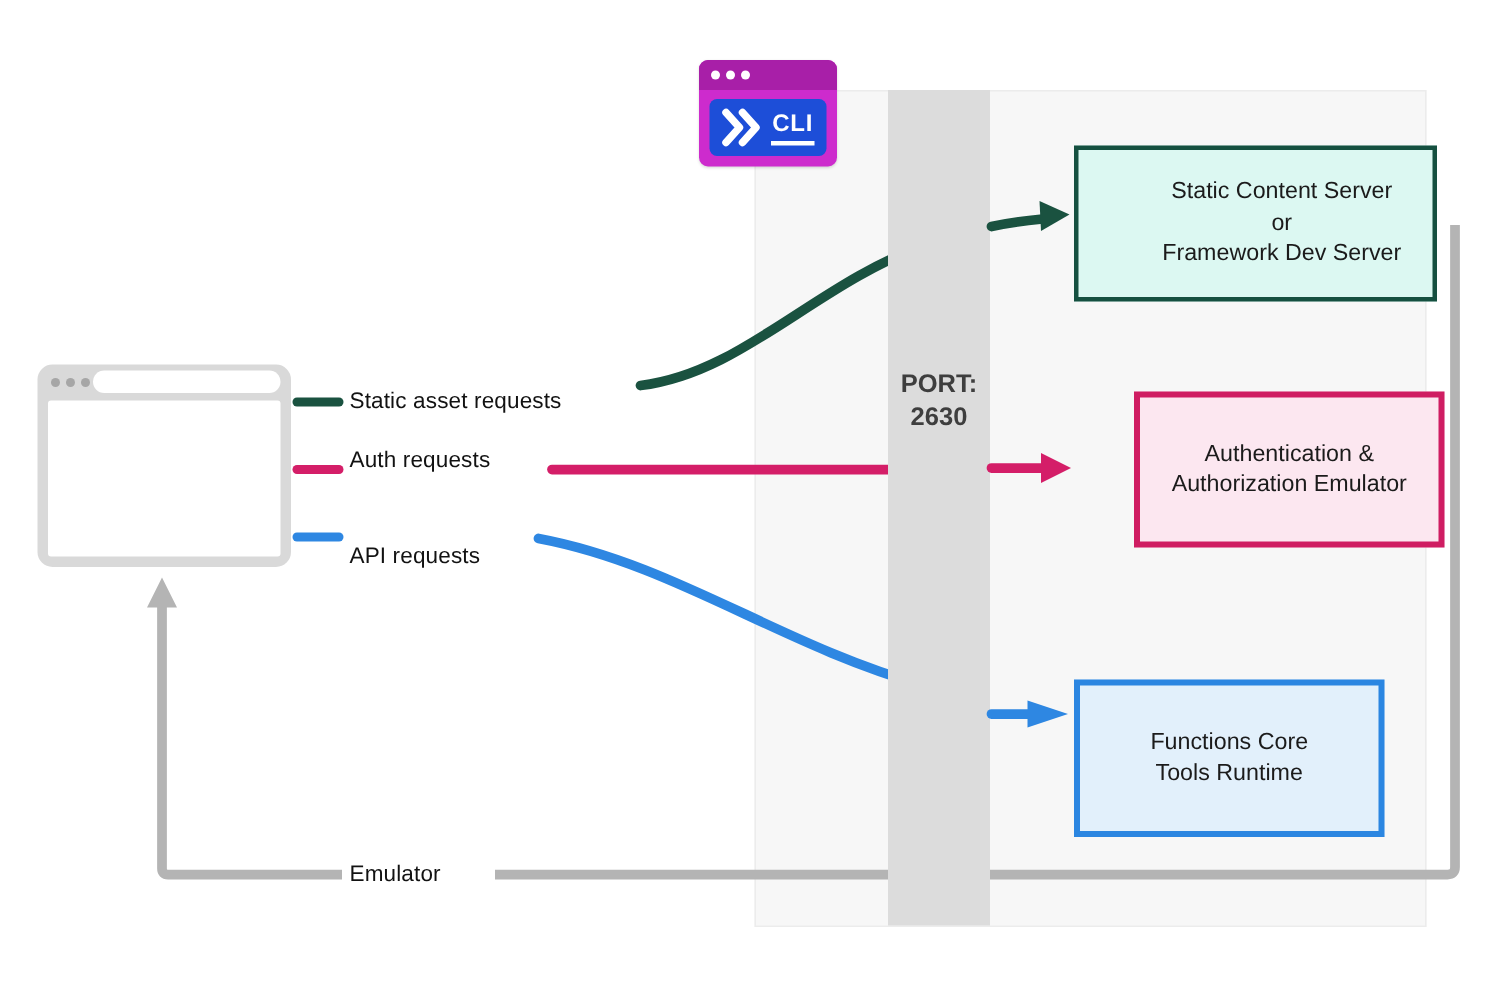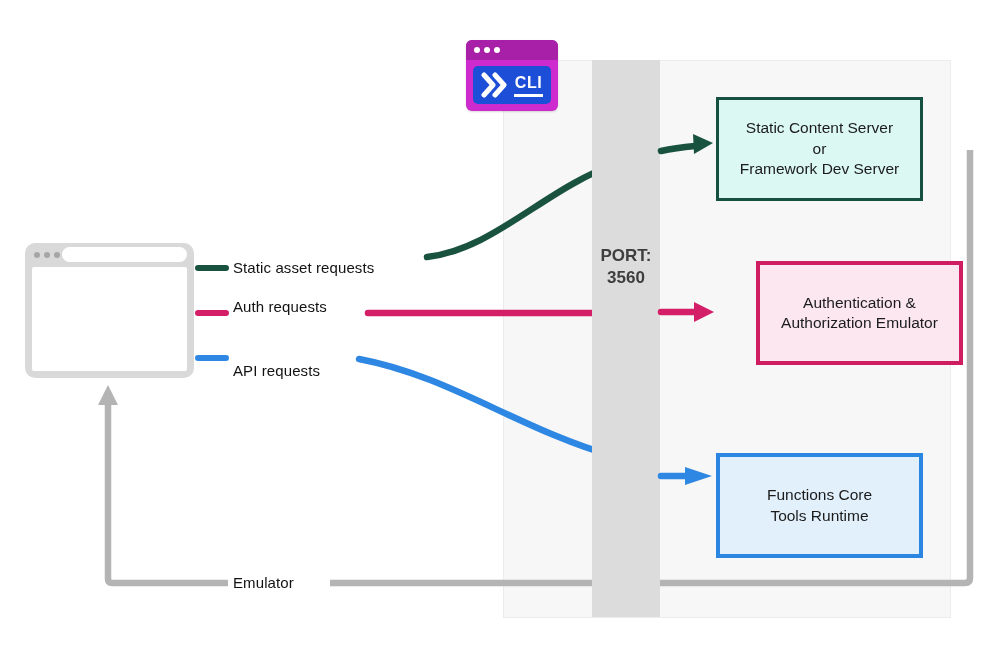--- a/index.html
+++ b/index.html
@@ -32,21 +32,21 @@
   #label-static{left:233px;top:257px;}
   #label-auth{left:233px;top:296px;}
   #label-api{left:233px;top:360px;}
   #label-response{left:233px;top:572px;}
 
   
   .node-box{
     width:201px;height:98px;display:flex;align-items:center;justify-content:center;
     text-align:center;font-size:15.5px;color:#1b1b1b;line-height:1.32;
   }
-  #box-static{left:716px;top:97px;background:#dcf8f2;border:3px solid #155040;}
+  #box-static{left:716px;top:97px;background:#dcf8f2;border:3px solid #155040;padding-left:35px;}
   #box-auth{left:756px;top:261px;background:#fce7f0;border:4px solid #cf1d62;width:199px;height:96px;}
   #box-func{left:716px;top:421px;background:#e2f0fb;border:4px solid #2b86e1;width:199px;height:97px;margin-top:32px;}
 
   
   #browser{
     left:25px;top:243px;width:169px;height:135px;background:#d9d9d9;border-radius:10px;
   }
   #browser .b-body{
     position:absolute;left:7px;right:7px;top:24px;bottom:7px;background:#ffffff;border-radius:2px;
   }
@@ -116,21 +116,21 @@
     <polygon points="714,312 694,302 694,322" fill="#d41e68"></polygon>
     <path d="M661,476 L686,476" fill="none" stroke="#2e87e2" stroke-width="6.5" stroke-linecap="round"></path>
     <polygon points="712,476 685,467 685,485" fill="#2e87e2"></polygon>
 
     <line x1="923" y1="150" x2="967" y2="150" stroke="url(#gradGreen)" stroke-width="8.5"></line>
     <line x1="923" y1="308" x2="967" y2="308" stroke="url(#gradPink)" stroke-width="8.5"></line>
     <line x1="923" y1="474" x2="967" y2="474" stroke="url(#gradBlue)" stroke-width="8.5"></line>
   </svg>
 
   <div id="port-label" class="abs preline">PORT:
-3560</div>
+2630</div>
 
   <div id="label-static" class="abs flow-label">Static asset requests</div>
   <div id="label-auth" class="abs flow-label">Auth requests</div>
   <div id="label-api" class="abs flow-label">API requests</div>
   <div id="label-response" class="abs flow-label">Emulator</div>
 
   <div id="box-static" class="abs node-box preline">Static Content Server
 or
 Framework Dev Server</div>
   <div id="box-auth" class="abs node-box preline">Authentication &amp;

